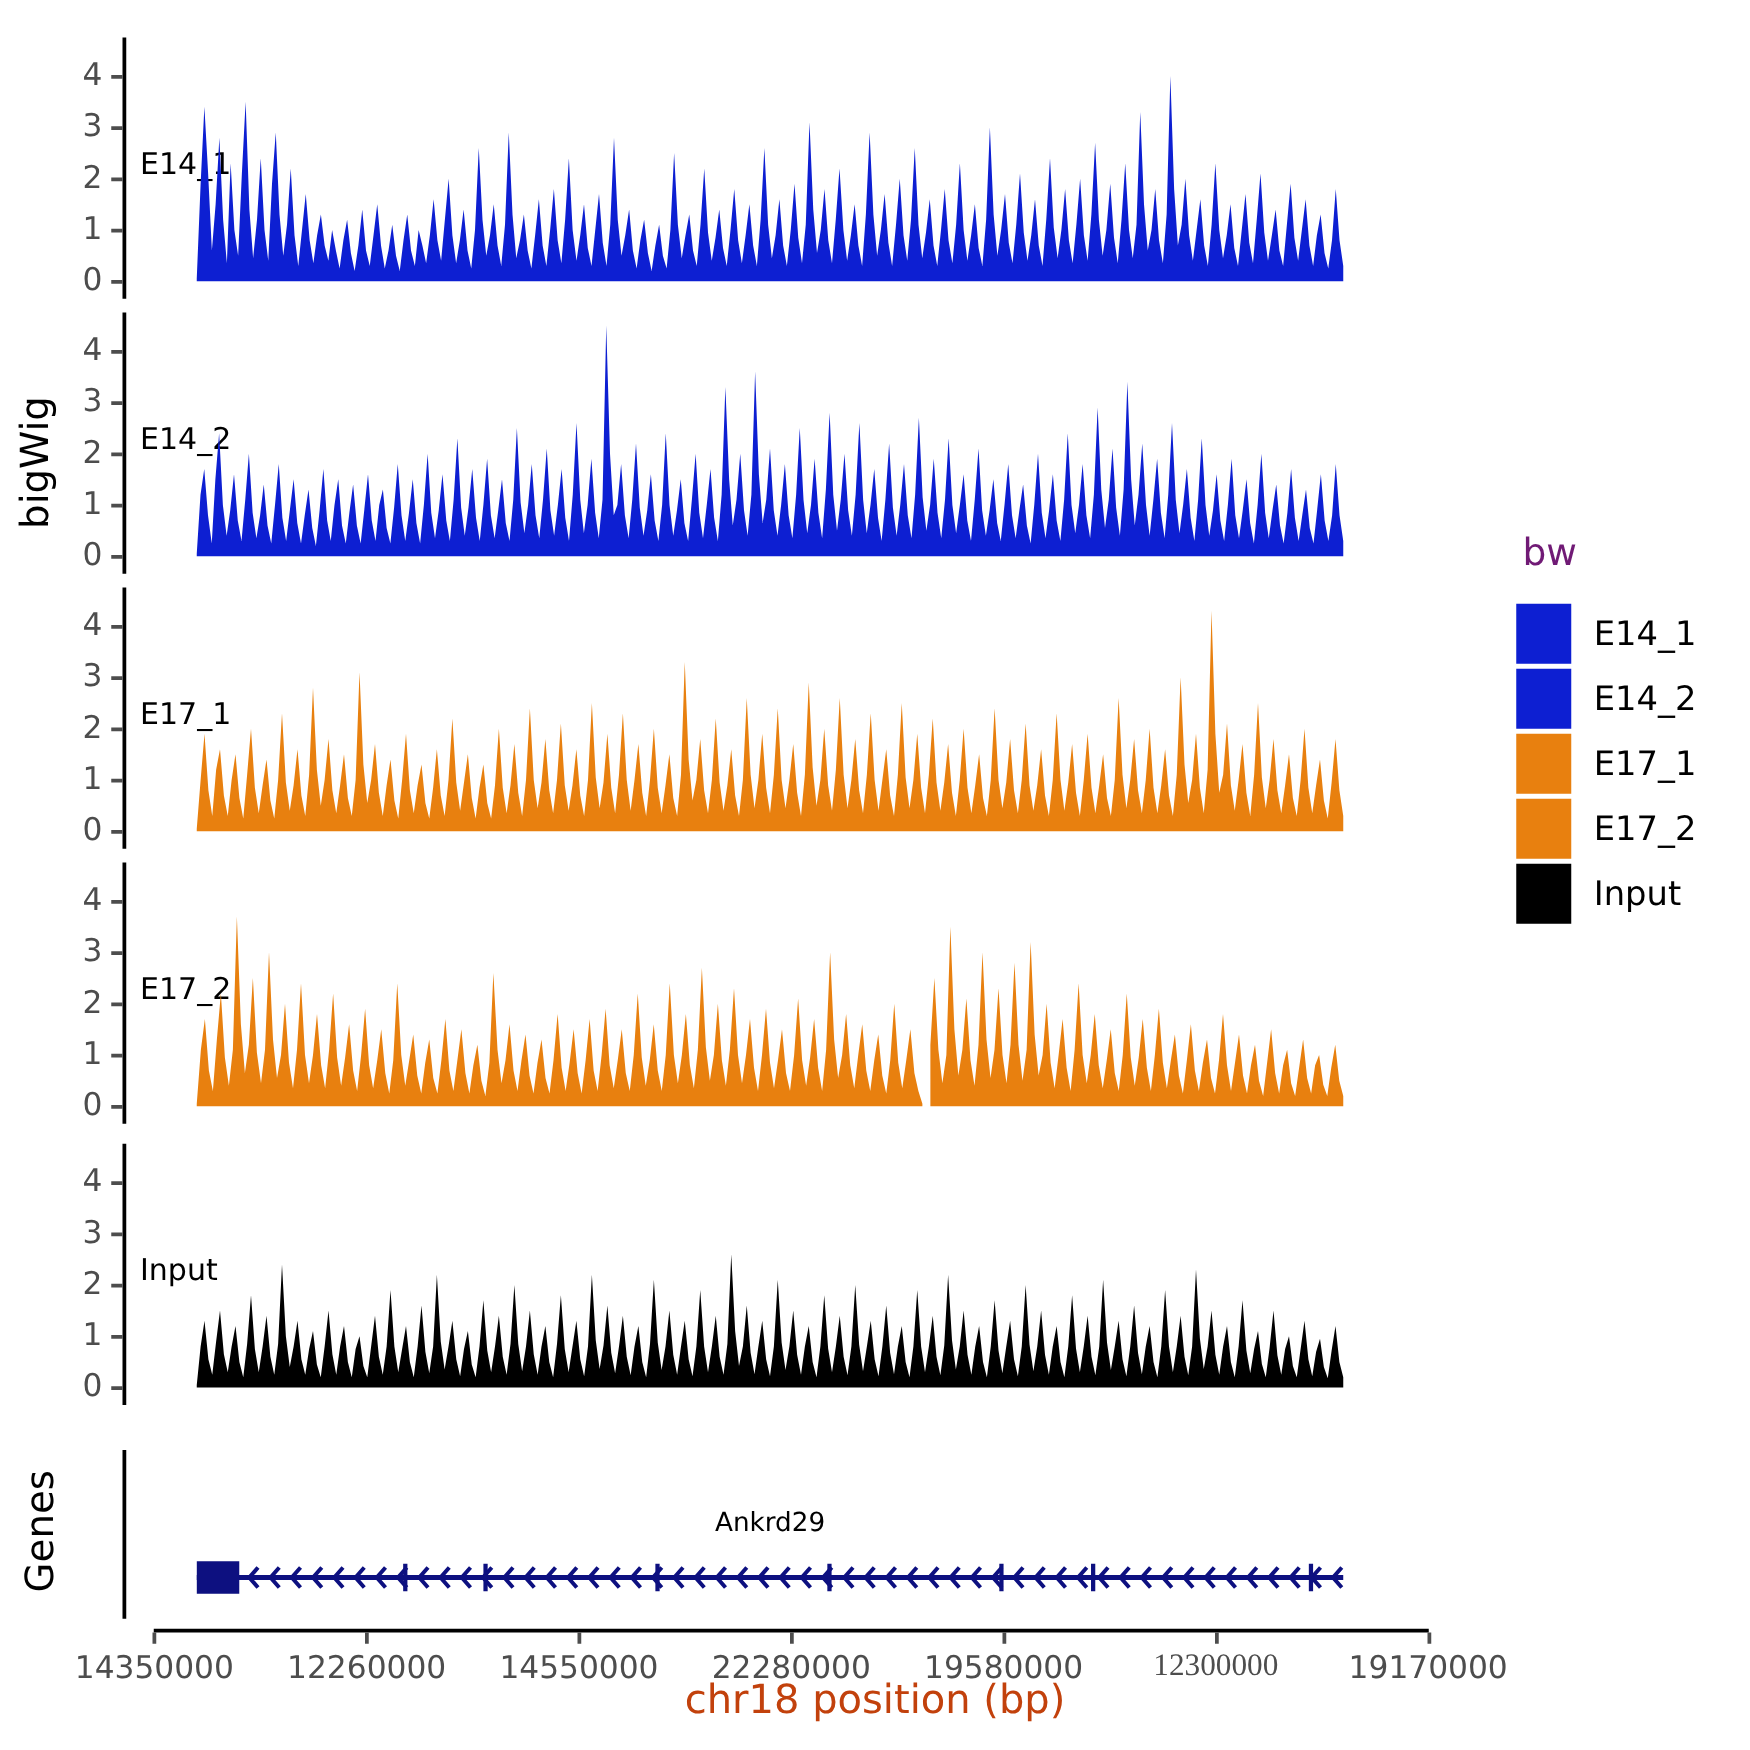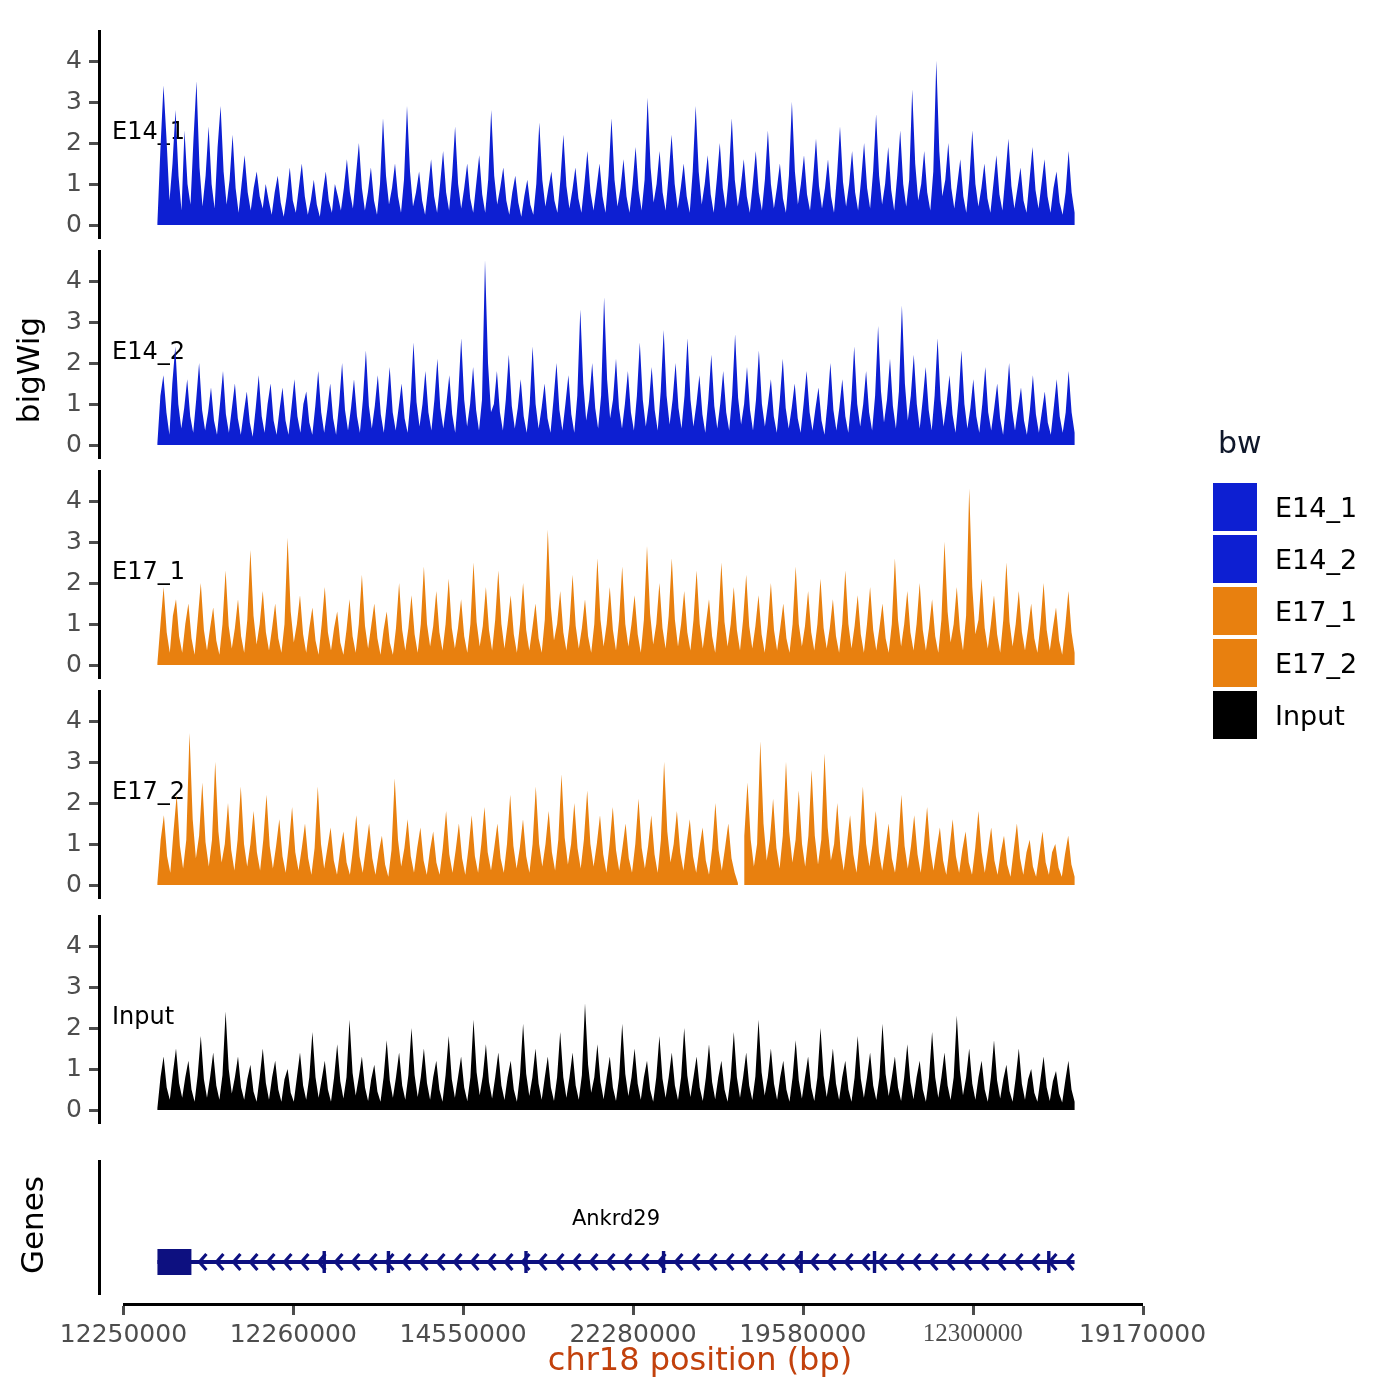--- a/index.html
+++ b/index.html
@@ -33,21 +33,21 @@
     position:absolute;right:16px;font-size:25px;color:#4d4d4d;
     text-align:right;line-height:1;white-space:nowrap;
   }
   .tracklabel{
     position:absolute;font-size:24px;color:#000;white-space:nowrap;
   }
 
   
   .legend{position:absolute;left:1213px;top:425px;}
   .legend-title{
-    position:absolute;left:5px;top:0px;font-size:30px;color:#0f172a;
+    position:absolute;left:5px;top:0px;font-size:30px;color:#701a75;
   }
   .legend-row{position:absolute;left:0;height:52px;}
   .legend-key{
     position:absolute;left:0;top:0;width:44px;height:48px;
   }
   .legend-label{
     position:absolute;left:62px;top:9px;font-size:27px;color:#000;
     white-space:nowrap;
   }
 
@@ -232,21 +232,21 @@
         <rect x="799.4444444444445" y="1251" width="3.4" height="22" fill="#0d1080"></rect>
         <rect x="872.8158730158731" y="1251" width="3.4" height="22" fill="#0d1080"></rect>
         <rect x="1047.073015873016" y="1251" width="3.4" height="22" fill="#0d1080"></rect>
       </svg>
       <div class="gene-label" style="left: 526.016px; top: 1206px; width: 180px;">Ankrd29</div>
     </div>
 
   <div id="xaxis">
       <div class="xaxis-line" style="left: 123.476px; top: 1303px; width: 1019.05px;"></div>
       <div class="xtick" style="left: 122.476px; top: 1306px;"></div>
-      <div class="xticklabel" style="left: 33.4762px; top: 1319px; width: 180px;">12250000</div>
+      <div class="xticklabel" style="left: 33.4762px; top: 1319px; width: 180px;">14350000</div>
       <div class="xtick" style="left: 292.317px; top: 1306px;"></div>
       <div class="xticklabel" style="left: 203.317px; top: 1319px; width: 180px;">12260000</div>
       <div class="xtick" style="left: 462.159px; top: 1306px;"></div>
       <div class="xticklabel" style="left: 373.159px; top: 1319px; width: 180px;">14550000</div>
       <div class="xtick" style="left: 632px; top: 1306px;"></div>
       <div class="xticklabel" style="left: 543px; top: 1319px; width: 180px;">22280000</div>
       <div class="xtick" style="left: 801.841px; top: 1306px;"></div>
       <div class="xticklabel" style="left: 712.841px; top: 1319px; width: 180px;">19580000</div>
       <div class="xtick" style="left: 971.683px; top: 1306px;"></div>
       <div class="xticklabel" style="left: 882.683px; top: 1319px; width: 180px; font-family: Liberation Serif, serif;">12300000</div>

